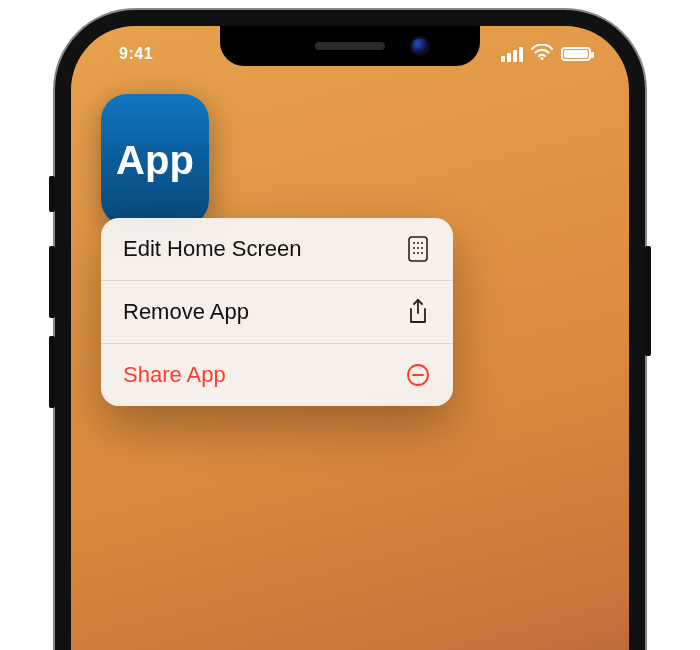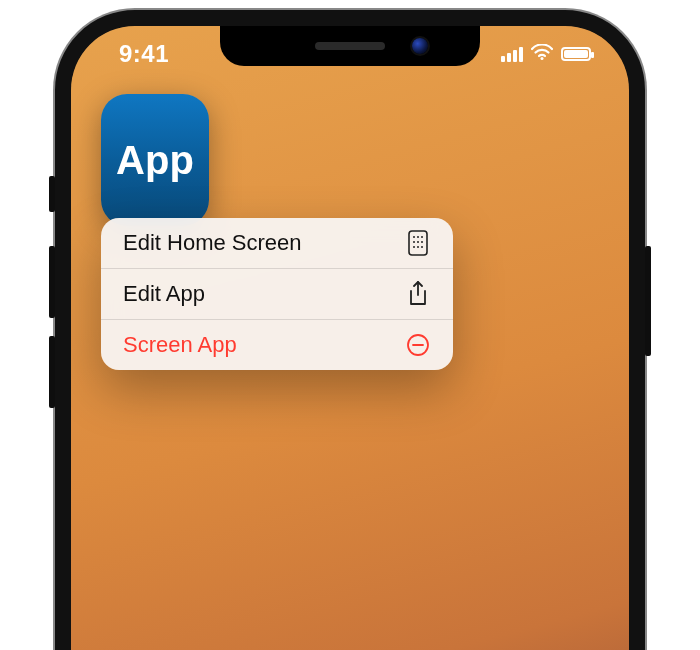--- a/index.html
+++ b/index.html
@@ -90,21 +90,21 @@
       right: 0;
       height: 24px;
       display: flex;
       justify-content: space-between;
       align-items: center;
       padding: 0 34px;
       color: #fff;
       font-weight: 600;
     }
     .time {
-      font-size: 24px;
+      font-size: 16px;
       letter-spacing: 0.5px;
       padding-left: 14px;
     }
     .status-right {
       display: flex;
       align-items: center;
       gap: 8px;
       padding-right: 4px;
     }
     .signal {
@@ -173,21 +173,21 @@
       border-radius: 18px;
       overflow: hidden;
       background: rgba(248,244,242,0.95);
       box-shadow: 0 20px 50px rgba(0,0,0,0.3);
       backdrop-filter: blur(10px);
     }
     .menu-item {
       display: flex;
       align-items: center;
       justify-content: space-between;
-      padding: 12px 22px;
+      padding: 18px 22px;
       font-size: 22px;
       color: #111;
       cursor: pointer;
     }
     .menu-item + .menu-item {
       border-top: 1px solid rgba(0,0,0,0.12);
     }
     .menu-item.destructive {
       color: #ff3b30;
     }
@@ -259,32 +259,32 @@
             <circle cx="10" cy="12" r="1" fill="#222" stroke="none"></circle>
             <circle cx="14" cy="12" r="1" fill="#222" stroke="none"></circle>
             <circle cx="6" cy="17" r="1" fill="#222" stroke="none"></circle>
             <circle cx="10" cy="17" r="1" fill="#222" stroke="none"></circle>
             <circle cx="14" cy="17" r="1" fill="#222" stroke="none"></circle>
           </svg>
         </span>
       </div>
 
       <div class="menu-item">
-        <span>Edit App</span>
+        <span>Remove App</span>
         <span class="mi-icon">
           <svg width="22" height="26" viewBox="0 0 22 26" fill="none" stroke="#222" stroke-width="1.8" stroke-linecap="round" stroke-linejoin="round">
             <path d="M11 1 L11 14"></path>
             <path d="M7 5 L11 1 L15 5"></path>
             <path d="M4 10 L4 23 L18 23 L18 10"></path>
           </svg>
         </span>
       </div>
 
       <div class="menu-item destructive">
-        <span>Screen App</span>
+        <span>Share App</span>
         <span class="mi-icon">
           <svg width="24" height="24" viewBox="0 0 24 24" fill="none" stroke="#ff3b30" stroke-width="1.8" stroke-linecap="round">
             <circle cx="12" cy="12" r="10"></circle>
             <line x1="7" y1="12" x2="17" y2="12"></line>
           </svg>
         </span>
       </div>
 
     </div>
 

